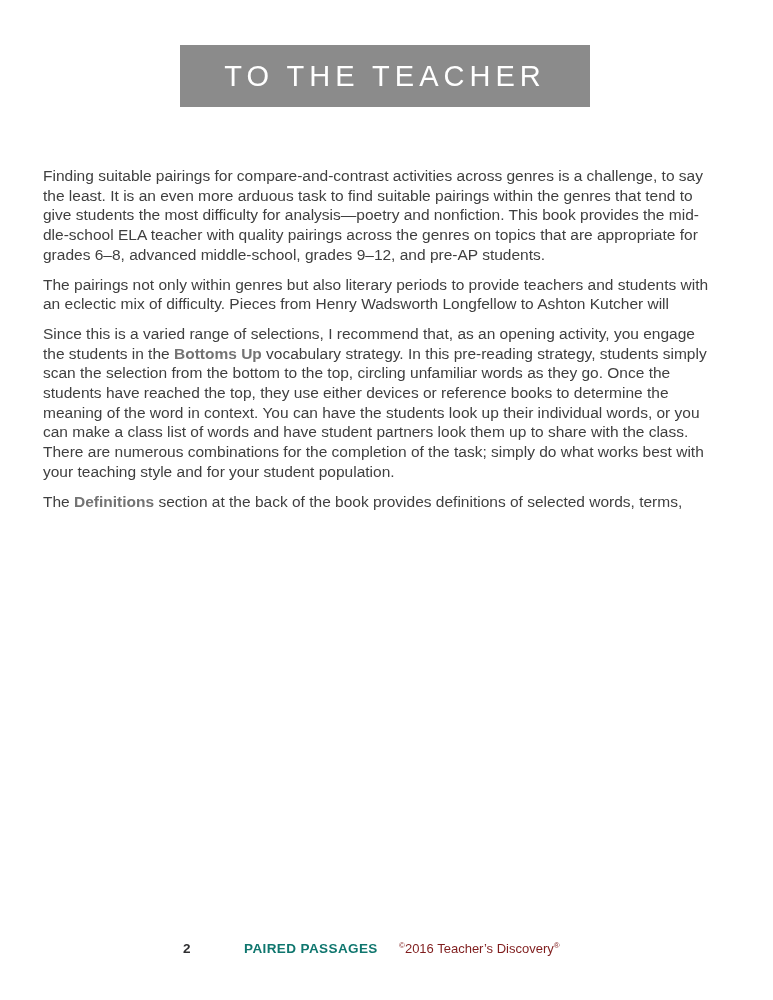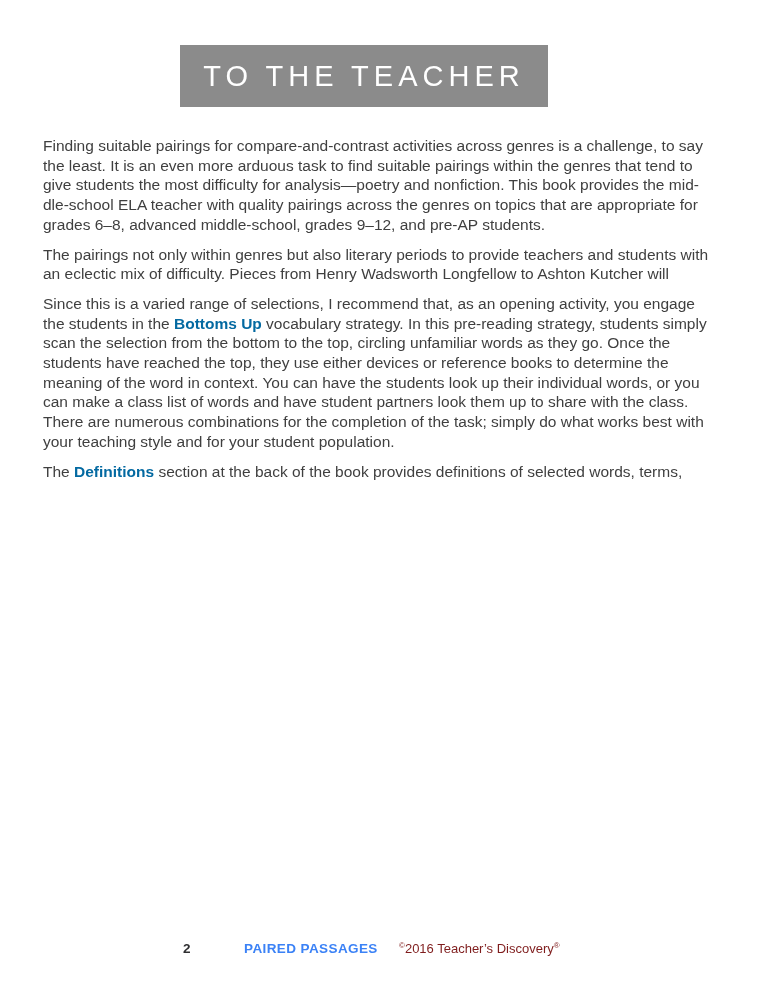--- a/index.html
+++ b/index.html
@@ -8,45 +8,45 @@
     width: 773px;
     height: 1000px;
     background: #ffffff;
     font-family: "Liberation Sans", sans-serif;
     overflow: hidden;
   }
   .banner {
     position: absolute;
     left: 180px;
     top: 45px;
-    width: 368px;
+    width: 410px;
     height: 62px;
     background: #8b8b8b;
     display: flex;
     align-items: center;
     justify-content: center;
   }
   .banner-title {
     color: #ffffff;
     font-size: 29px;
     letter-spacing: 5px;
     font-weight: 400;
     white-space: nowrap;
   }
   .bodytext {
     position: absolute;
     left: 43px;
-    top: 136px;
+    top: 166px;
     width: 690px;
     color: #3f3f3f;
     font-size: 15.5px;
     line-height: 19.7px;
   }
   .bodytext p { margin: 0 0 10px 0; }
-  .bodytext b { font-weight: 700; color: #0369a1; }
+  .bodytext b { font-weight: 700; color: #737373; }
   .footer-pagenum {
     position: absolute;
     left: 183px;
     top: 941px;
     font-size: 13.5px;
     font-weight: 700;
     color: #2f2f31;
   }
   .footer-booktitle {
     position: absolute;
@@ -81,17 +81,17 @@
 
   <div class="bodytext" id="paragraphs" style="color: rgb(63, 63, 63);">
       <p><span>Finding suitable pairings for compare-and-contrast activities across genres is a challenge, to say</span><br><span>the least. It is an even more arduous task to find suitable pairings within the genres that tend to</span><br><span>give students the most difficulty for analysis—poetry and nonfiction. This book provides the mid-</span><br><span>dle-school ELA teacher with quality pairings across the genres on topics that are appropriate for</span><br><span>grades 6–8, advanced middle-school, grades 9–12, and pre-AP students.</span></p>
       <p><span>The pairings not only within genres but also literary periods to provide teachers and students with</span><br><span>an eclectic mix of difficulty. Pieces from Henry Wadsworth Longfellow to Ashton Kutcher will</span><br></p>
       <p><span>Since this is a varied range of selections, I recommend that, as an opening activity, you engage</span><br><span>the students in the </span><b>Bottoms Up</b><span> vocabulary strategy. In this pre-reading strategy, students simply</span><br><span>scan the selection from the bottom to the top, circling unfamiliar words as they go. Once the</span><br><span>students have reached the top, they use either devices or reference books to determine the</span><br><span>meaning of the word in context. You can have the students look up their individual words, or you</span><br><span>can make a class list of words and have student partners look them up to share with the class.</span><br><span>There are numerous combinations for the completion of the task; simply do what works best with</span><br><span>your teaching style and for your student population.</span></p>
       <p><span>The </span><b>Definitions</b><span> section at the back of the book provides definitions of selected words, terms,</span><br></p>
     </div>
 
   <span class="footer-pagenum" style="color: rgb(47, 47, 49);">2</span>
 
-  <span class="footer-booktitle" style="color: #3b82f6;">PAIRED PASSAGES</span>
+  <span class="footer-booktitle" style="color: #0f766e;">PAIRED PASSAGES</span>
 
   <span class="footer-copyright" style="color: #7f1d1d;"><sup>©</sup><span>2016 Teacher’s Discovery</span><sup>®</sup></span>
 
 </div>
 
 </body></html>

